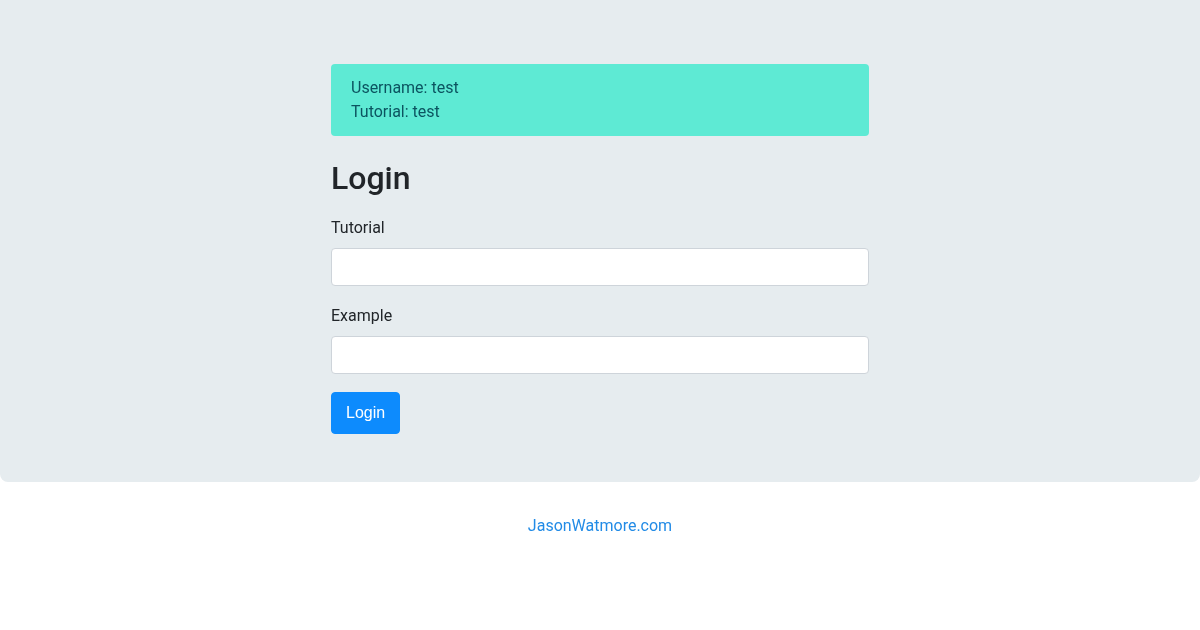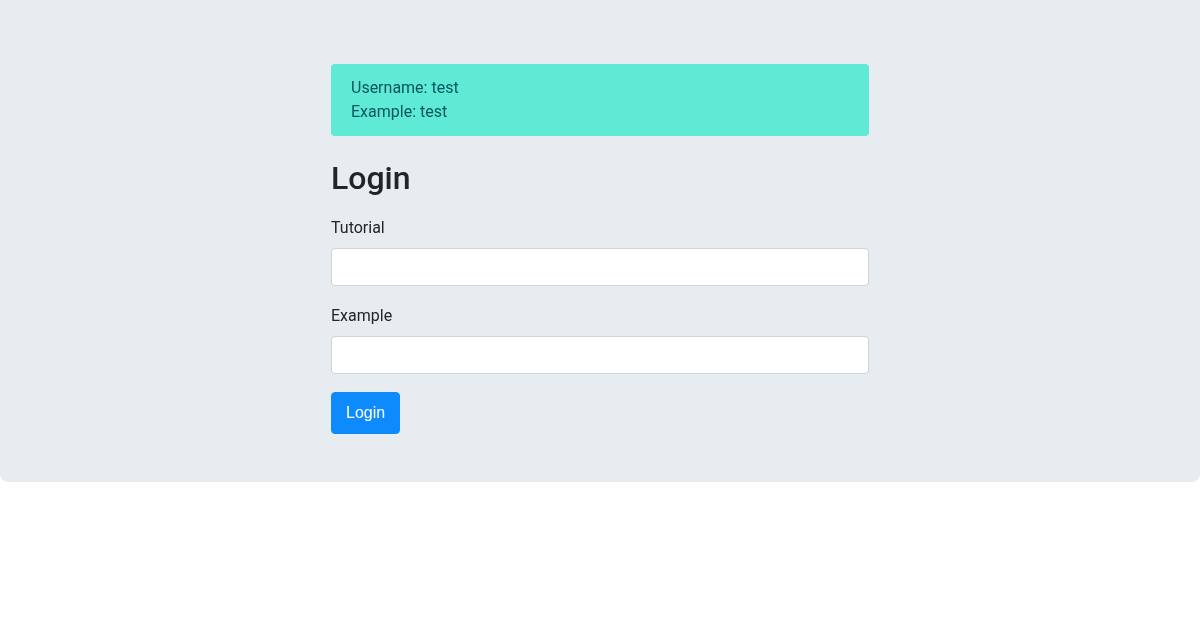--- a/index.html
+++ b/index.html
@@ -89,21 +89,21 @@
     }
   </style>
 </head>
 <body>
 
 <div class="app-bg">
   <div class="container">
 
     <div class="alert">
       <span class="line">Username: test</span>
-      <span class="line">Example: test</span>
+      <span class="line">Tutorial: test</span>
     </div>
 
     <h2>Login</h2>
 
     <form>
       <div class="form-group">
         <label>Tutorial</label>
         <input type="text" class="form-control" value="" style="">
       </div>
 
@@ -112,13 +112,16 @@
         <input type="password" class="form-control" value="" style="">
       </div>
 
       <button type="button" class="btn-primary">Login</button>
     </form>
 
   </div>
 </div>
 
 <div class="footer">
+  <p>
+    <a href="#">JasonWatmore.com</a>
+  </p>
 </div>
 
 </body></html>

